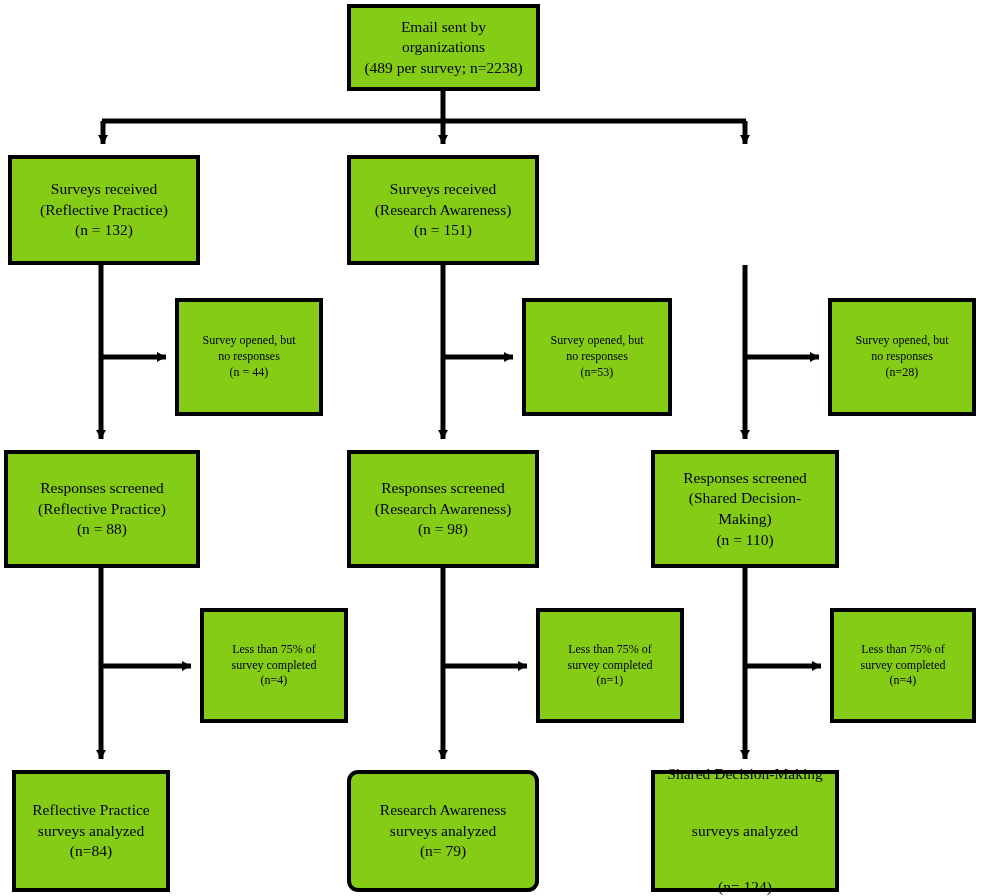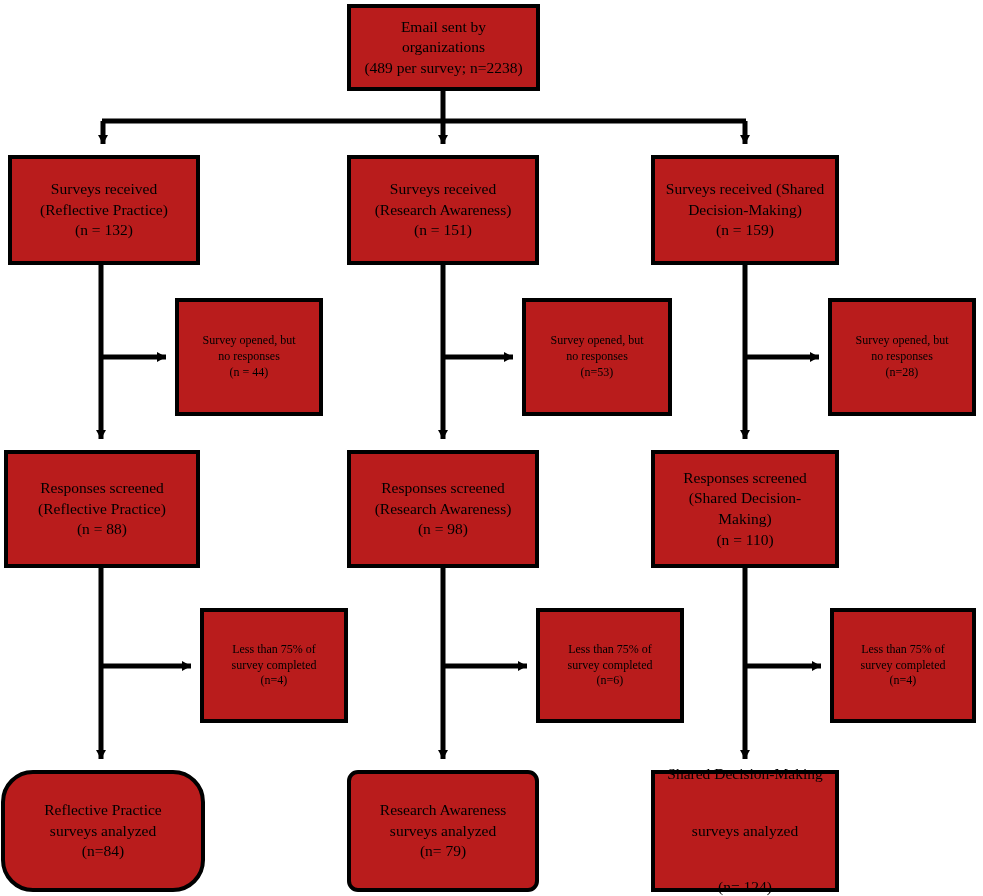--- a/index.html
+++ b/index.html
@@ -19,21 +19,21 @@
     position: absolute;
     left: 0;
     top: 0;
     width: 983px;
     height: 896px;
     pointer-events: none;
   }
   .node {
     position: absolute;
     box-sizing: border-box;
-    background: #b91c1c;
+    background: #84cc16;
     border: 3px solid #000000;
     display: flex;
     flex-direction: column;
     align-items: center;
     justify-content: center;
     text-align: center;
     color: #000000;
     z-index: 2;
   }
   .node.thick { border-width: 4px; }
@@ -98,25 +98,20 @@
     <span class="node-line">(Reflective Practice)</span>
     <span class="node-line">(n = 132)</span>
   </div>
 
   <div class="node thick fs-main" style="left: 347px; top: 155px; width: 192px; height: 110px;">
     <span class="node-line">Surveys received</span>
     <span class="node-line">(Research Awareness)</span>
     <span class="node-line">(n = 151)</span>
   </div>
 
-  <div class="node thick fs-main" style="left: 651px; top: 155px; width: 188px; height: 110px;">
-    <span class="node-line">Surveys received (Shared</span>
-    <span class="node-line">Decision-Making)</span>
-    <span class="node-line">(n = 159)</span>
-  </div>
 
   <div class="node thick fs-side" style="left: 175px; top: 298px; width: 148px; height: 118px;">
     <span class="node-line">Survey opened, but</span>
     <span class="node-line">no responses</span>
     <span class="node-line">(n = 44)</span>
   </div>
 
   <div class="node thick fs-side" style="left: 522px; top: 298px; width: 150px; height: 118px;">
     <span class="node-line">Survey opened, but</span>
     <span class="node-line">no responses</span>
@@ -150,30 +145,30 @@
 
   <div class="node thick fs-side" style="left: 200px; top: 608px; width: 148px; height: 115px;">
     <span class="node-line">Less than 75% of</span>
     <span class="node-line">survey completed</span>
     <span class="node-line">(n=4)</span>
   </div>
 
   <div class="node thick fs-side" style="left: 536px; top: 608px; width: 148px; height: 115px;">
     <span class="node-line">Less than 75% of</span>
     <span class="node-line">survey completed</span>
-    <span class="node-line">(n=6)</span>
+    <span class="node-line">(n=1)</span>
   </div>
 
   <div class="node thick fs-side" style="left: 830px; top: 608px; width: 146px; height: 115px;">
     <span class="node-line">Less than 75% of</span>
     <span class="node-line">survey completed</span>
     <span class="node-line">(n=4)</span>
   </div>
 
-  <div class="node thick fs-main" style="left: 1px; top: 770px; width: 204px; height: 122px; border-radius: 32px;">
+  <div class="node thick fs-main" style="left: 12px; top: 770px; width: 158px; height: 122px;">
     <span class="node-line">Reflective Practice</span>
     <span class="node-line">surveys analyzed</span>
     <span class="node-line">(n=84)</span>
   </div>
 
   <div class="node thick fs-main" style="left: 347px; top: 770px; width: 192px; height: 122px; border-radius: 11px;">
     <span class="node-line">Research Awareness</span>
     <span class="node-line">surveys analyzed</span>
     <span class="node-line">(n= 79)</span>
   </div>

